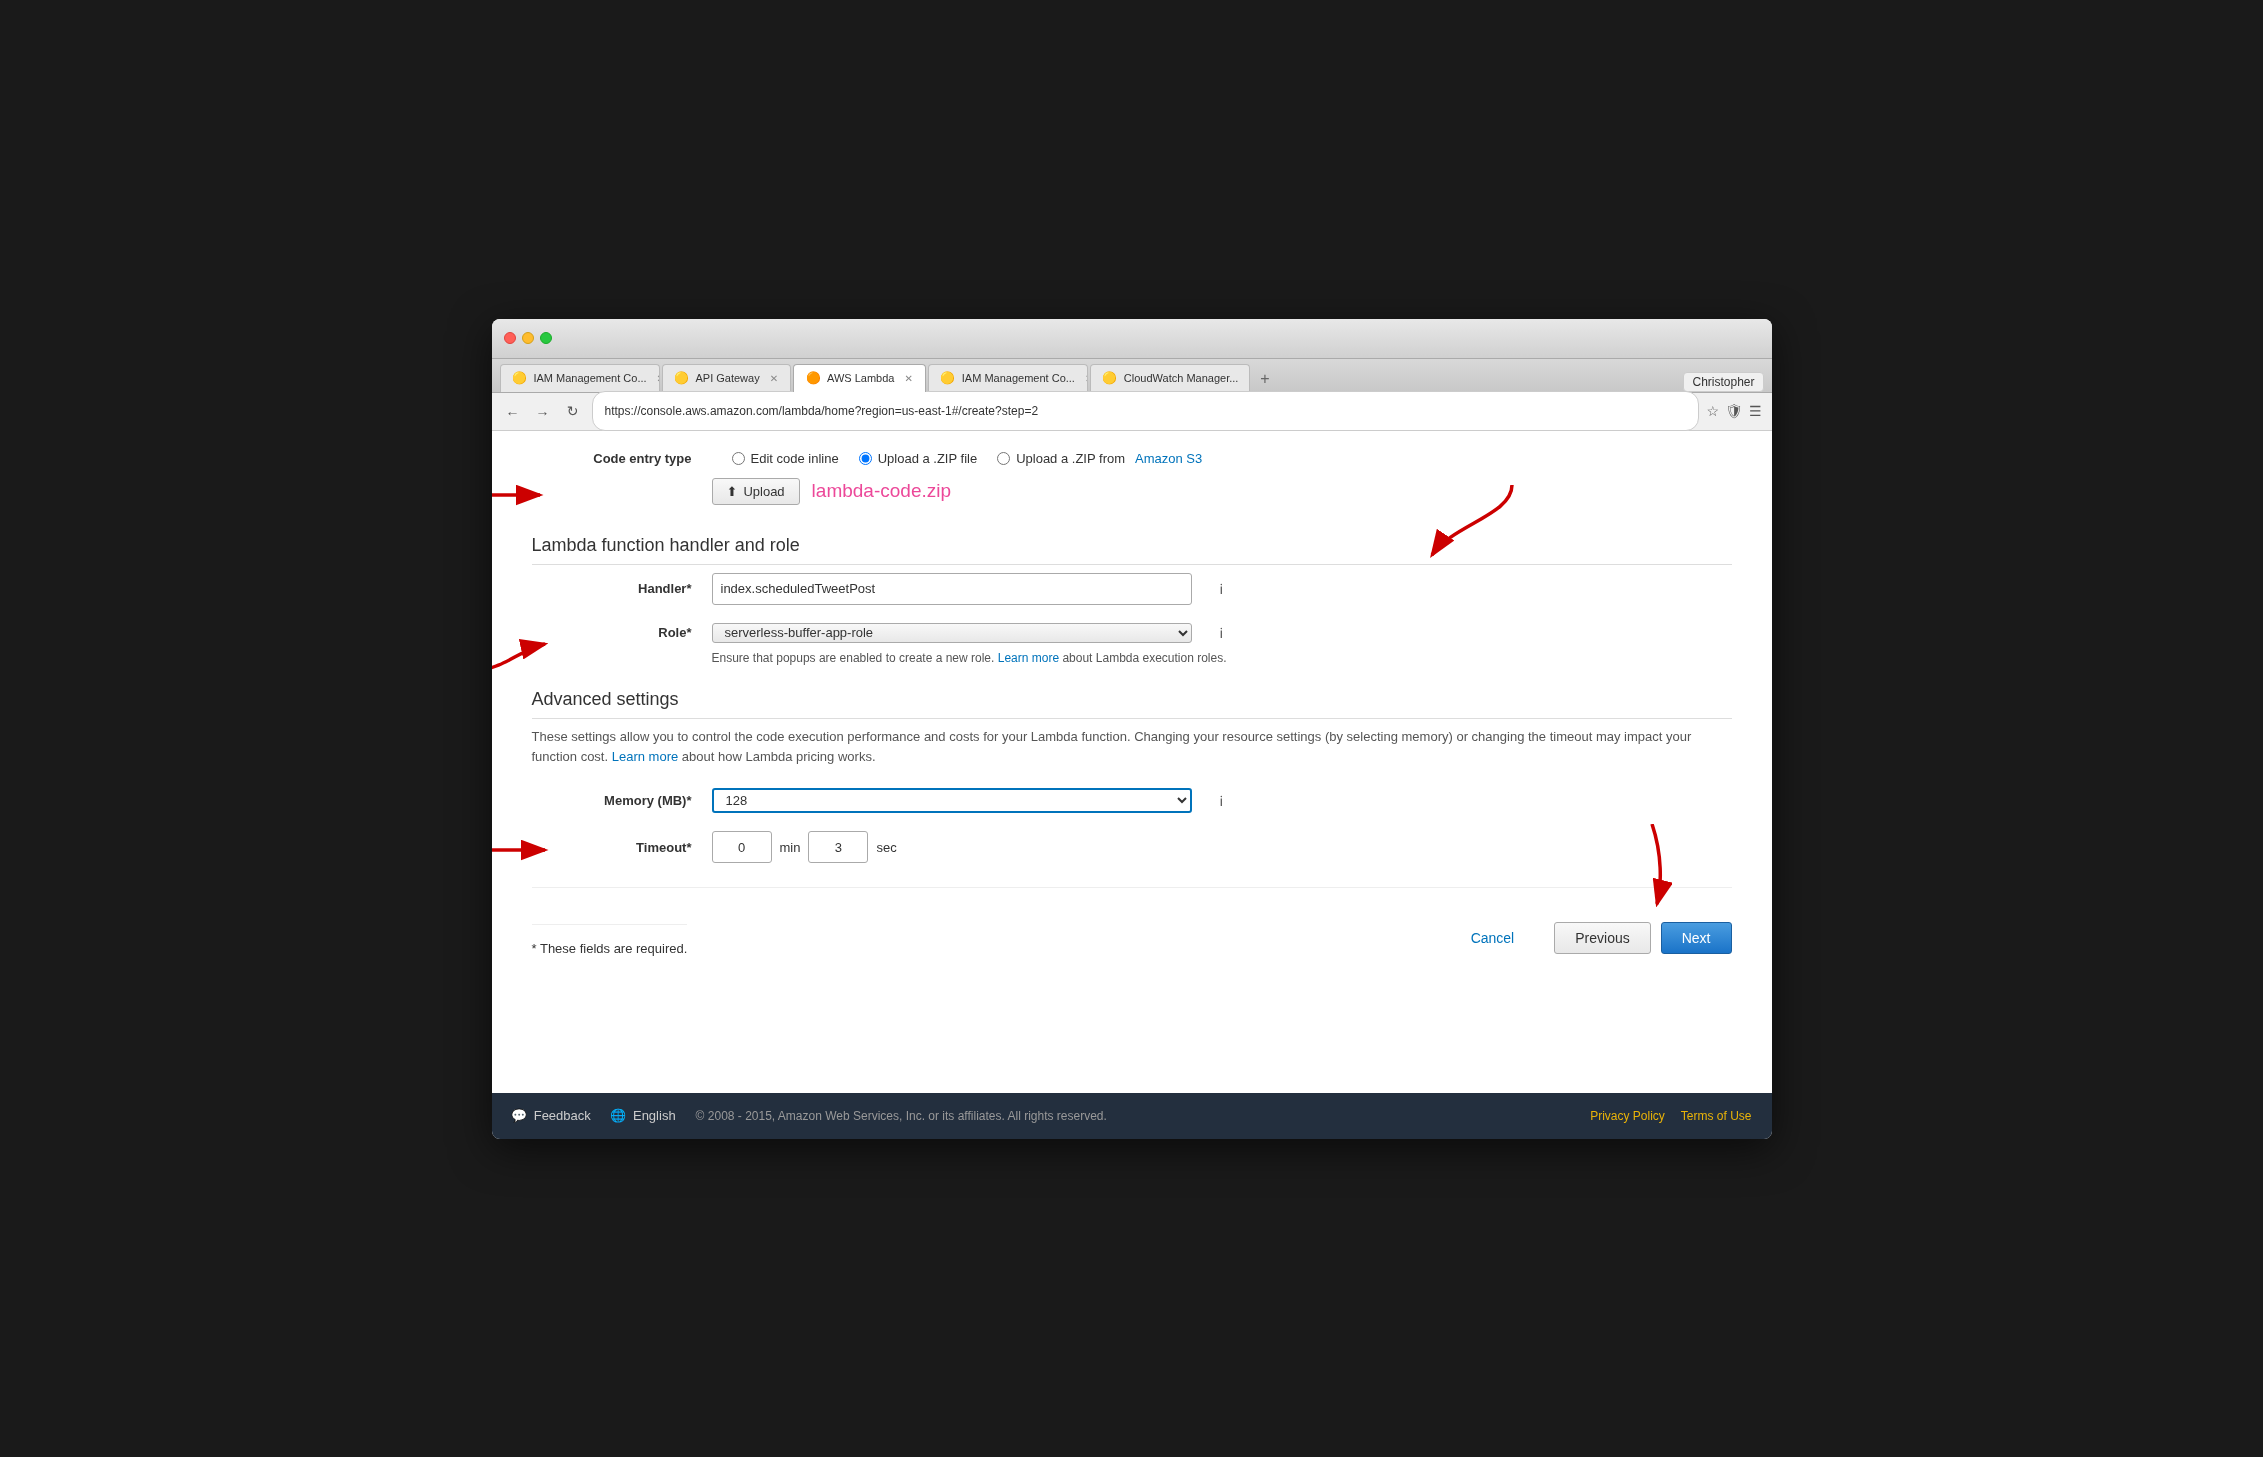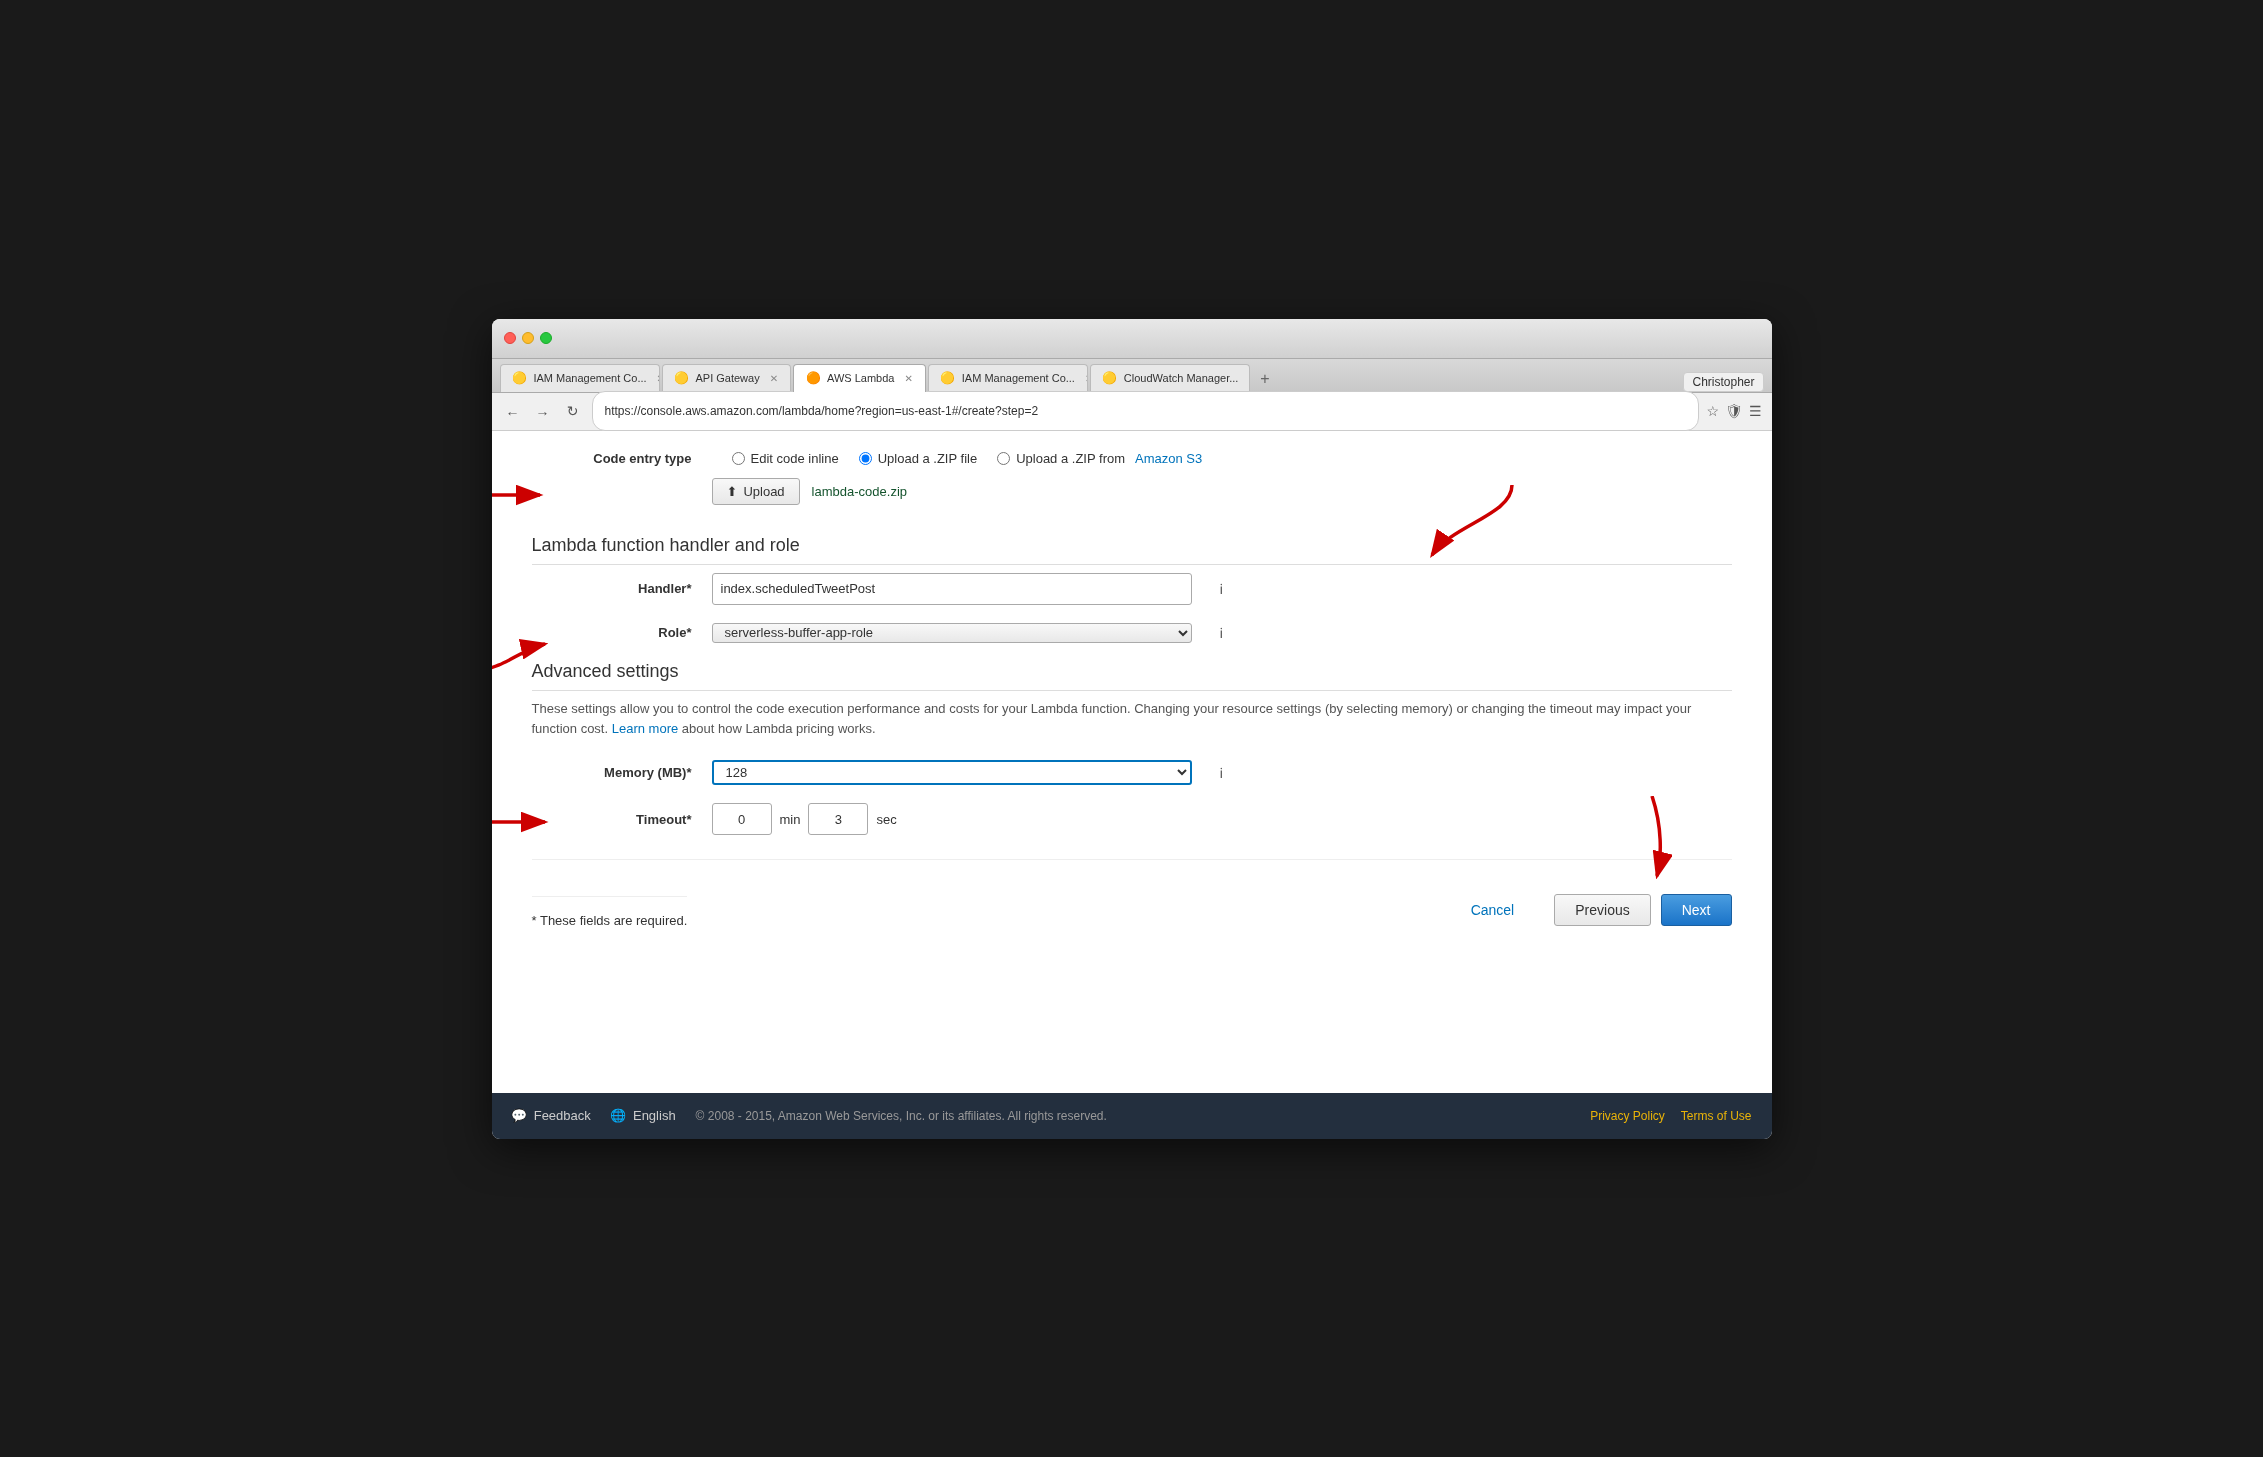--- a/index.html
+++ b/index.html
@@ -213,22 +213,22 @@
       background: linear-gradient(to bottom, #f8f8f8, #e8e8e8);
       border: 1px solid #aaa;
       border-radius: 3px;
       padding: 5px 14px;
       font-size: 13px;
       color: #333;
       cursor: pointer;
     }
 
     .filename-display {
-      font-size: 13px;
-      color: #14532d;
+      font-size: 19px;
+      color: #ec4899;
     }
 
     .text-input {
       width: 480px;
       height: 32px;
       border: 1px solid #aaa;
       border-radius: 3px;
       padding: 0 8px;
       font-size: 13px;
       color: #333;
@@ -526,20 +526,25 @@
         </svg>
       </div>
       <div class="form-row">
         <div class="form-label">Role*</div>
         <div class="form-control">
           <select class="select-input">
             <option>serverless-buffer-app-role</option>
           </select>
         </div>
         <span class="info-icon">ℹ</span>
+      </div>
+      <div class="role-notice">
+        <span>Ensure that popups are enabled to create a new role. </span>
+        <a href="#">Learn more</a>
+        <span> about Lambda execution roles.</span>
       </div>
     </div>
 
     <div class="advanced-section">
       <h2 class="section-header">Advanced settings</h2>
 
       <p class="advanced-description">
         <span>These settings allow you to control the code execution performance and costs for your Lambda function. Changing your resource settings (by selecting memory) or changing the timeout may impact your function cost. </span>
         <a href="#">Learn more</a>
         <span> about how Lambda pricing works.</span>

